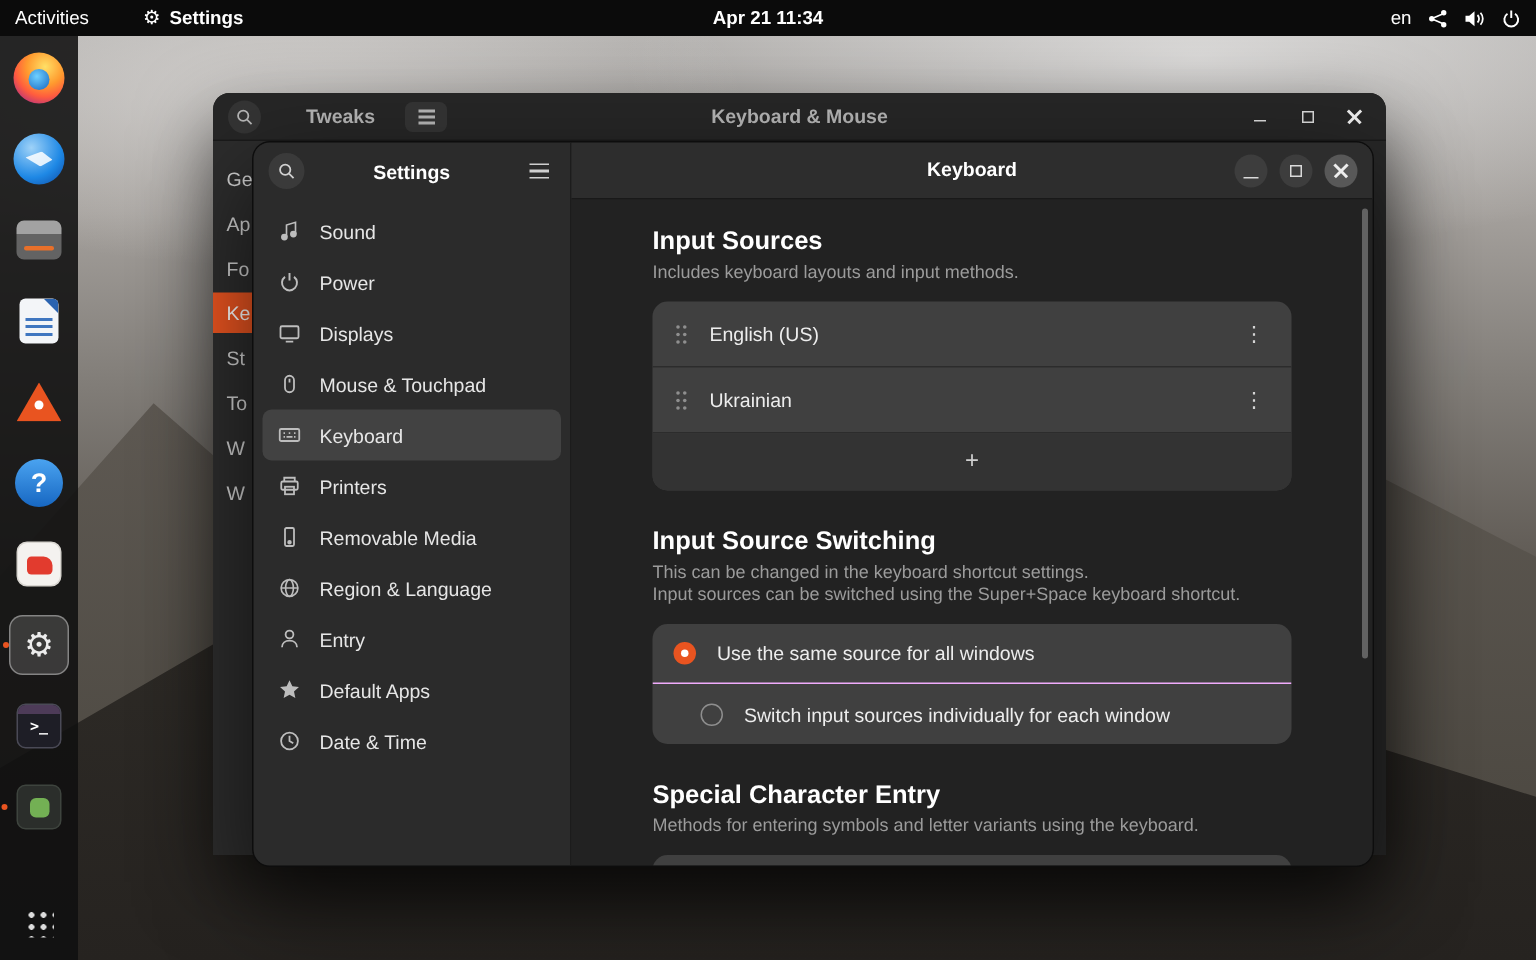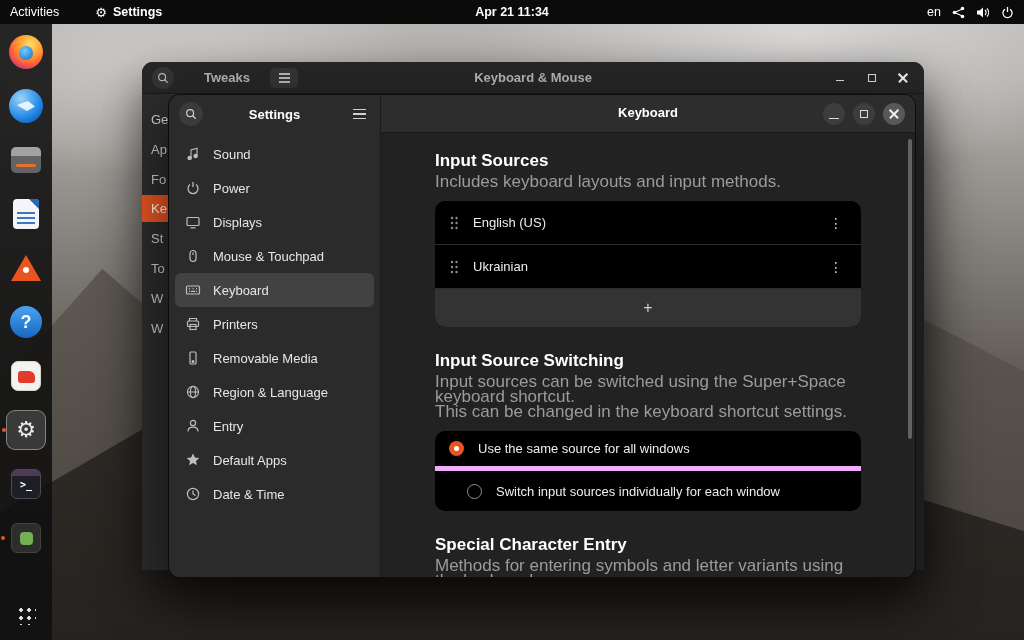--- a/index.html
+++ b/index.html
@@ -111,29 +111,29 @@
   .sw-item.selected { background:#424242; }
   .sw-item svg { flex:0 0 auto; color:#bdbdbd; }
   .sw-item.group-end { margin-bottom:11px; }
 
   .sw-main { flex:1; display:flex; flex-direction:column; position:relative; background:#222; }
   .sw-main-head { height:38px; background:#2d2d2d; border-bottom:1px solid #191919; position:relative; flex:0 0 auto; }
   .sw-main-title { position:absolute; left:0; right:0; top:10px; text-align:center; font-weight:bold; color:#fff; }
   .sw-controls { position:absolute; right:10px; top:8px; display:flex; gap:8px; }
   .sw-scroll { flex:1; overflow:hidden; padding:18px 54px 0 54px; position:relative; }
   .sec-title { font-size:17px; font-weight:bold; color:#fff; margin-bottom:3px; }
-  .sec-sub { font-size:17px; color:#9b9b9b; line-height:15px; }
-  .card { margin-top:12px; border-radius:10px; overflow:hidden; background:#000000; }
+  .sec-sub { font-size:12px; color:#9b9b9b; line-height:15px; }
+  .card { margin-top:12px; border-radius:10px; overflow:hidden; background:#404040; }
   .row { height:44px; display:flex; align-items:center; padding:0 14px; border-bottom:1px solid #2c2c2c; }
   .row:last-child { border-bottom:none; }
   .row-label { margin-left:14px; color:#ededed; }
   .row-kebab { margin-left:auto; color:#d5d5d5; font-size:14px; padding:0 4px; }
   .row-add { height:38px; background:#333; display:flex; align-items:center; justify-content:center; color:#cfcfcf; font-size:16px; }
   .sec { margin-top:24px; }
-  .opt-row { height:40px; display:flex; align-items:center; padding:0 14px; border-bottom:5px solid #f0abfc; }
+  .opt-row { height:40px; display:flex; align-items:center; padding:0 14px; border-bottom:1px solid #f0abfc; }
   .opt-row:last-child { border-bottom:none;padding-left:32px; }
   .radio { width:15px; height:15px; border-radius:50%; border:1.6px solid #8e8e8e; margin-right:14px; flex:0 0 auto; position:relative; }
   .radio.on { border:none; background:#e95420; }
   .radio.on::after { content:""; position:absolute; left:5px; top:5px; width:5px; height:5px; border-radius:50%; background:#fff; }
   .opt-label { color:#ededed; }
   .row-value { margin-left:auto; color:#9b9b9b; font-size:12.5px; display:flex; align-items:center; gap:8px; }
   .chev { font-size:16px; color:#b5b5b5; }
   .sw-scrollbar { position:absolute; right:3px; top:44px; width:4px; height:300px; border-radius:2px; background:#626262; z-index:12; }
 </style>
 </head>
@@ -396,22 +396,22 @@
                 <circle cx="7.5" cy="13" r="1.2"></circle>
             </svg>
             <span class="row-label">Ukrainian</span>
             <span class="row-kebab">⋮</span>
           </div>
           <div class="row-add">+</div>
         </div>
 
         <div class="sec">
           <div class="sec-title">Input Source Switching</div>
+          <div class="sec-sub">This can be changed in the keyboard shortcut settings.</div>
           <div class="sec-sub">Input sources can be switched using the Super+Space keyboard shortcut.</div>
-          <div class="sec-sub">This can be changed in the keyboard shortcut settings.</div>
           <div class="card">
             <div class="opt-row">
               <span class="radio on"></span>
               <span class="opt-label">Use the same source for all windows</span>
             </div>
             <div class="opt-row">
               <span class="radio"></span>
               <span class="opt-label">Switch input sources individually for each window</span>
             </div>
           </div>

